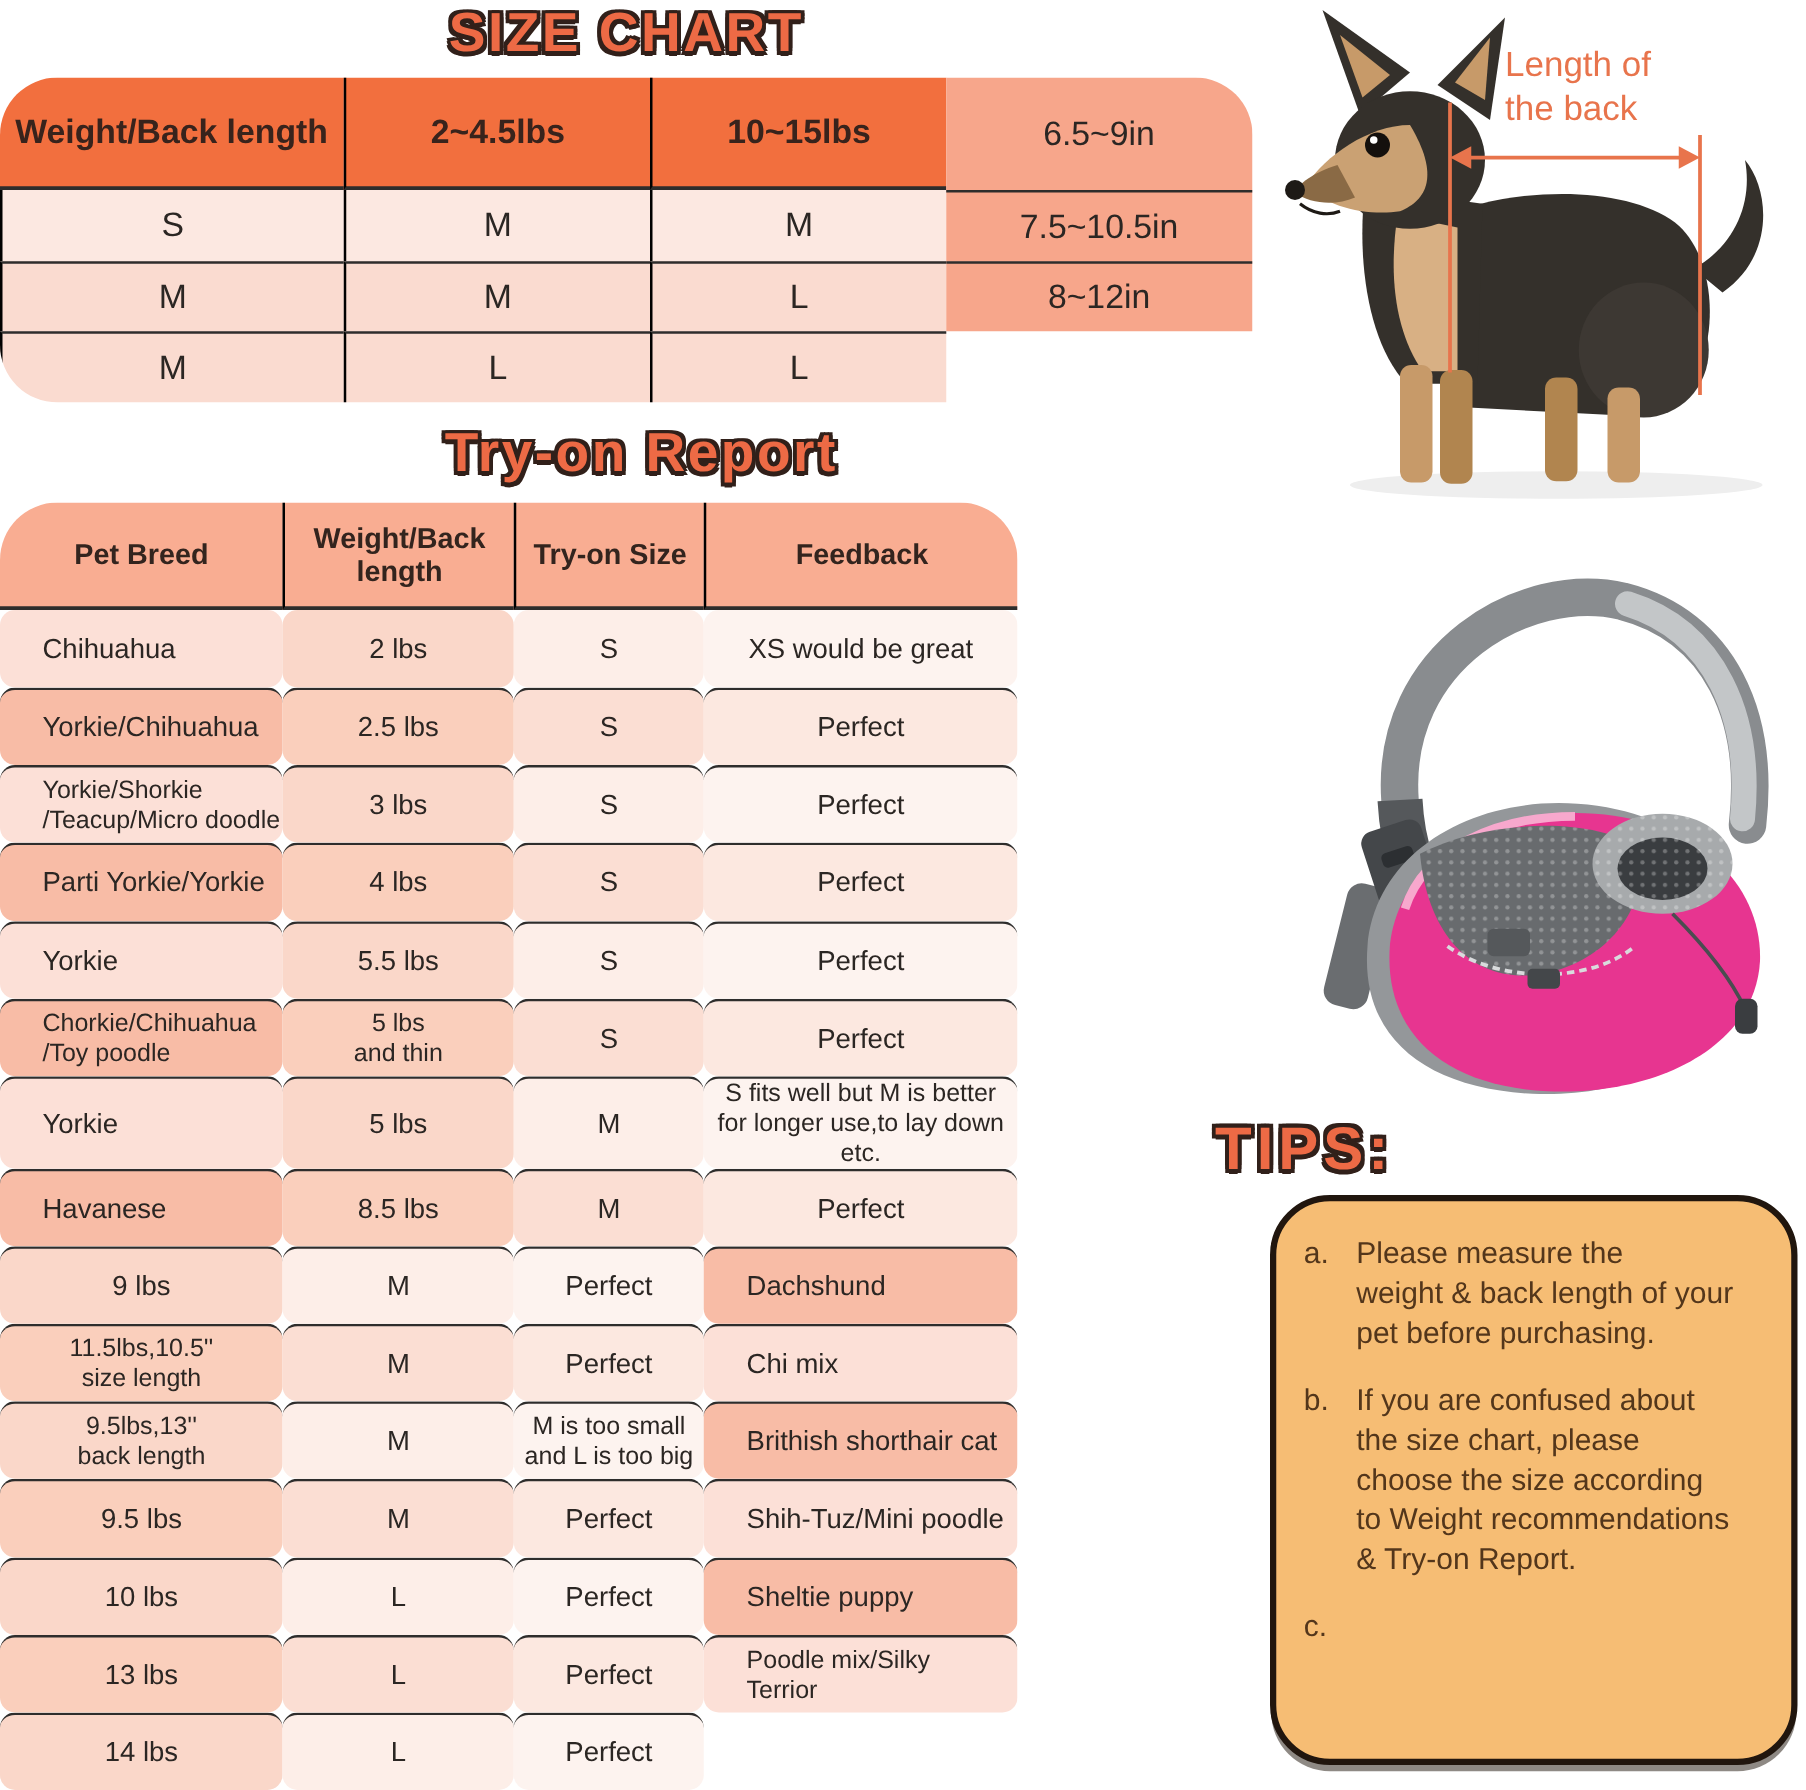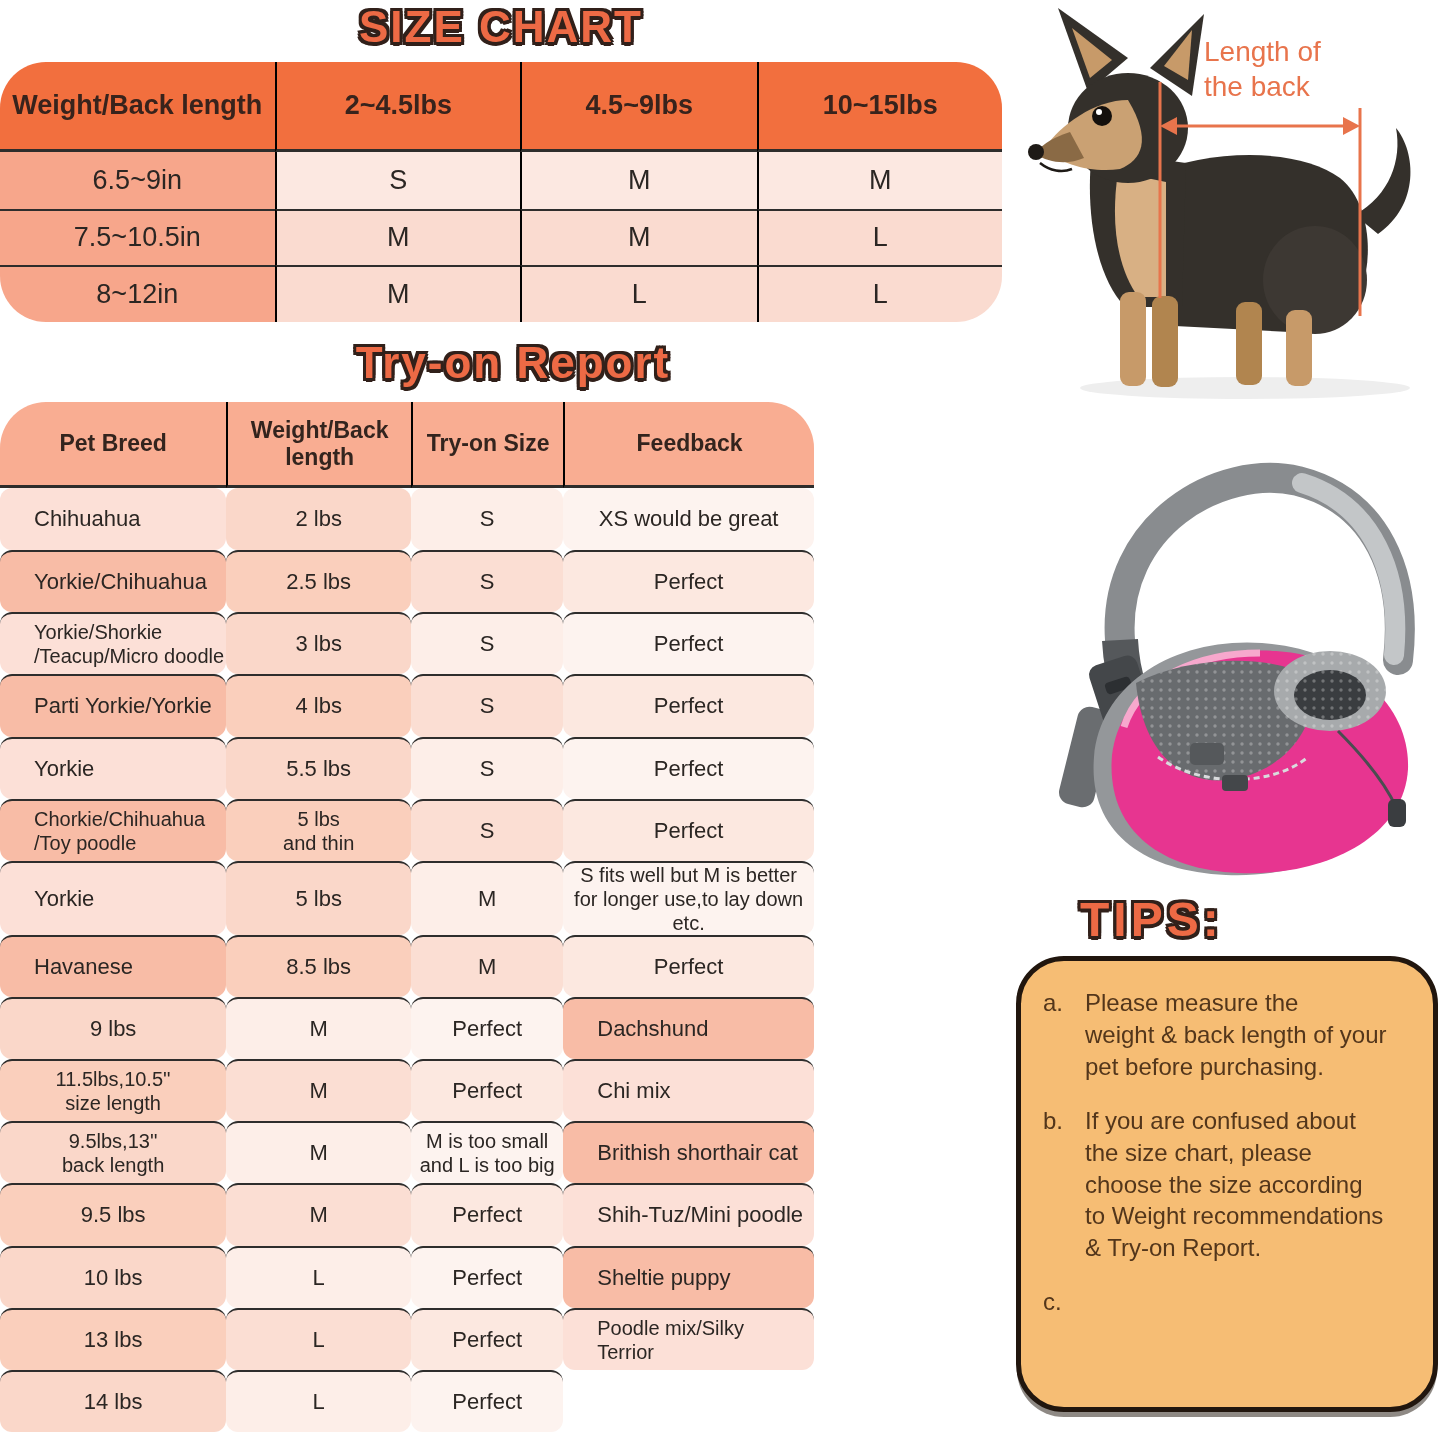--- a/index.html
+++ b/index.html
@@ -5,21 +5,21 @@
   html,body{margin:0;padding:0;background:#ffffff;}
   .page{position:relative;width:1445px;height:1432px;background:#ffffff;overflow:hidden;
         font-family:"Liberation Sans", sans-serif;color:#2b2623;}
 
   
   .bubble{position:absolute;text-align:center;font-weight:800;color:#ed6a45;letter-spacing:2px;
     text-shadow:-3px -3px 0 #31201a, 3px -3px 0 #31201a, -3px 3px 0 #31201a, 3px 3px 0 #31201a,
                 -3px 0 0 #31201a, 3px 0 0 #31201a, 0 -3px 0 #31201a, 0 4px 0 #31201a;}
   .size-title{left:0;top:2px;width:1002px;font-size:44px;}
   .tryon-title{left:12px;top:338px;width:1002px;font-size:44px;}
-  .tips-title{left:1080px;top:892px;font-size:48px;letter-spacing:4px;}
+  .tips-title{left:972px;top:892px;font-size:48px;letter-spacing:4px;}
 
   
   .grid{position:absolute;display:grid;overflow:hidden;}
   .cell{display:flex;align-items:center;justify-content:center;text-align:center;white-space:pre-line;}
   .vl{border-left:2px solid #000000;}
   .ht{border-top:2px solid #2e2d2c;}
   .hb{border-bottom:3px solid #2e2d2c;}
 
   
   #size-grid{left:0;top:62px;width:1002px;height:260px;border-radius:46px;
@@ -60,21 +60,20 @@
 </head>
 <body>
 
 <div class="page">
 
   <div class="bubble size-title">SIZE CHART</div>
 
   <div id="size-grid" class="grid">
       <div class="cell sc-head hb">Weight/Back length</div>
       <div class="cell sc-head hb vl">2~4.5lbs</div>
-      <div class="cell sc-head hb vl">4.5~9lbs</div>
       <div class="cell sc-head hb vl">10~15lbs</div>
       <div class="cell sc-label">6.5~9in</div>
       <div class="cell sc-val vl sc-r0">S</div>
       <div class="cell sc-val vl sc-r0">M</div>
       <div class="cell sc-val vl sc-r0">M</div>
       <div class="cell sc-label ht">7.5~10.5in</div>
       <div class="cell sc-val vl sc-rx ht">M</div>
       <div class="cell sc-val vl sc-rx ht">M</div>
       <div class="cell sc-val vl sc-rx ht">L</div>
       <div class="cell sc-label ht">8~12in</div>

